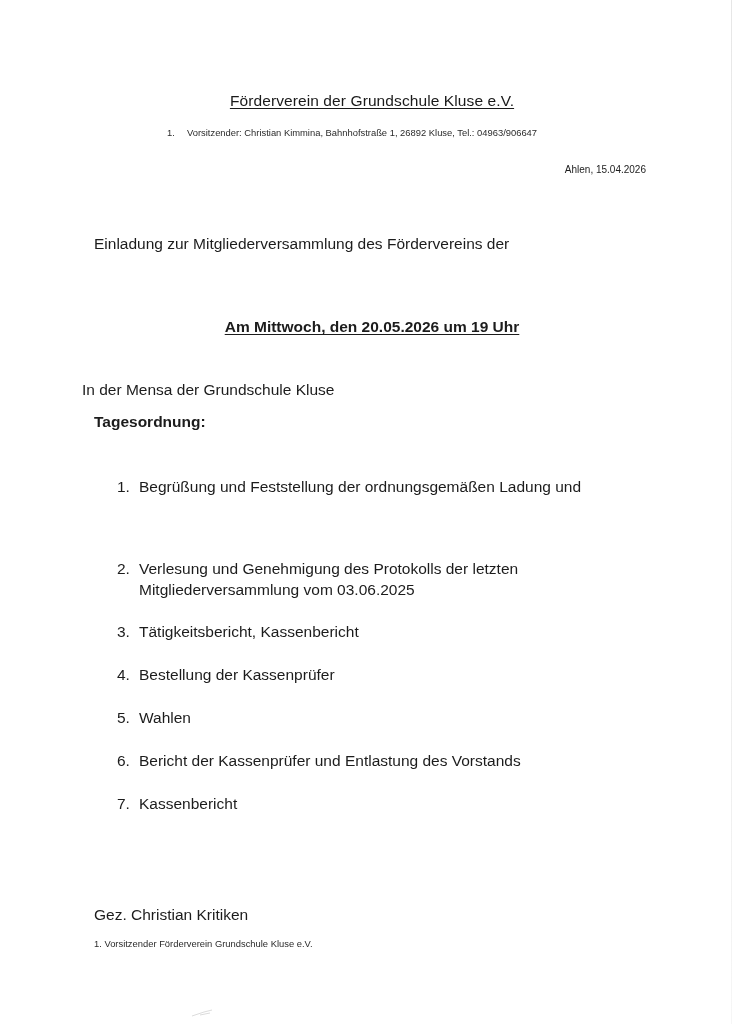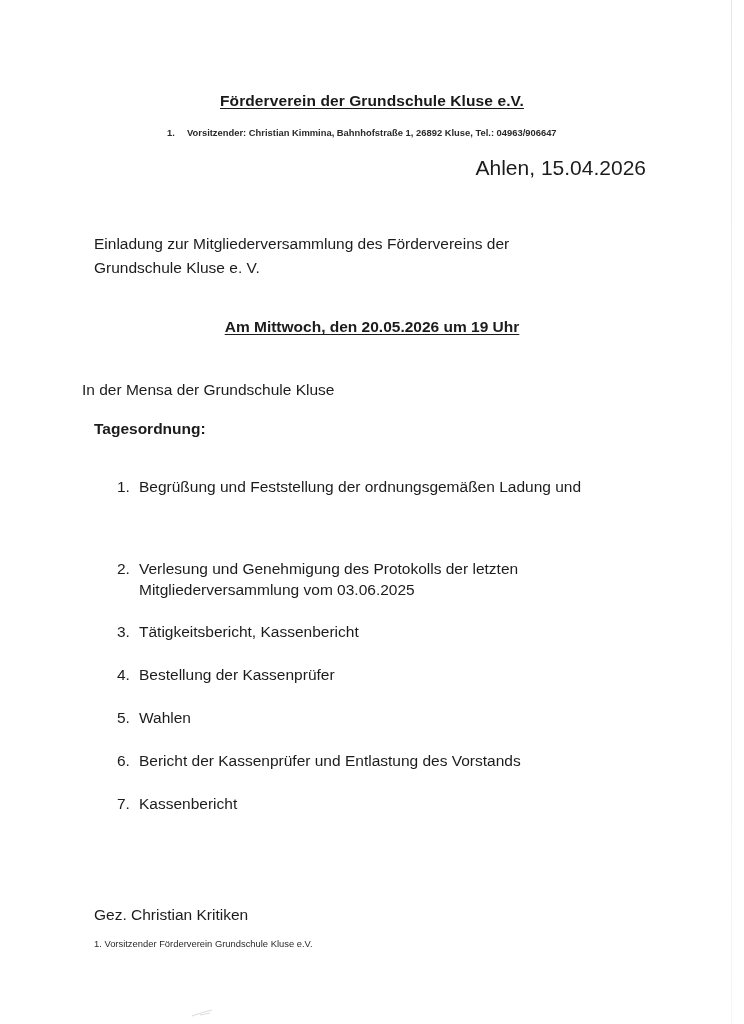--- a/index.html
+++ b/index.html
@@ -26,37 +26,36 @@
       left: 731px; top: 0;
       width: 1px; height: 1024px;
       background: linear-gradient(to bottom, #e6e6e6, #f2f2f2 40%, #ededed 70%, #f6f6f6);
     }
     .abs { position: absolute; white-space: nowrap; }
 
     .org-title {
       left: 0; width: 744px; top: 92px;
       text-align: center;
       font-size: 15.5px;
-      font-weight: bold;
+      font-weight: normal;
       text-decoration: underline;
       text-underline-offset: 2px;
       letter-spacing: 0.1px;
       color: #1a1a1a;
     }
     .org-sub {
       left: 167px; top: 127px;
       font-size: 9.4px;
       color: #2a2a2a;
-      font-weight: bold;
     }
     .org-sub .num { display: inline-block; width: 20px; }
 
     .date-line {
-      right: 98px; top: 156px;
-      font-size: 21px;
+      right: 98px; top: 164px;
+      font-size: 10px;
       margin-left: 8px;
     }
     .invite {
       left: 94px; top: 232px;
       font-size: 15.5px;
       line-height: 24px;
       white-space: normal;
       width: 560px;
     }
     .meeting {
@@ -69,21 +68,20 @@
       box-sizing: border-box;
     }
     .location {
       left: 82px; top: 381px;
       font-size: 15.5px;
     }
     .agenda-title {
       left: 94px; top: 413px;
       font-size: 15.5px;
       font-weight: bold;
-      margin-top: 7px;
     }
     .agenda-item {
       left: 117px;
       font-size: 15.5px;
       line-height: 21px;
       display: flex;
       white-space: normal;
       width: 560px;
     }
     .agenda-item .num { width: 22px; flex: none; }
@@ -119,21 +117,20 @@
   <div class="abs org-title">Förderverein der Grundschule Kluse e.V.</div>
 
   <div class="abs org-sub">
     <span class="num">1.</span><span>Vorsitzender: Christian Kimmina, Bahnhofstraße 1, 26892 Kluse, Tel.: 04963/906647</span>
   </div>
 
   <div class="abs date-line">Ahlen, 15.04.2026</div>
 
   <div class="abs invite">
     <div>Einladung zur Mitgliederversammlung des Fördervereins der</div>
-    <div>Grundschule Kluse e. V.</div>
   </div>
 
   <div class="abs meeting">Am Mittwoch, den 20.05.2026 um 19 Uhr</div>
 
   <div class="abs location">In der Mensa der Grundschule Kluse</div>
 
   <div class="abs agenda-title">Tagesordnung:</div>
 
   <div class="abs agenda-item" style="top:476px;">
     <span class="num">1.</span>

